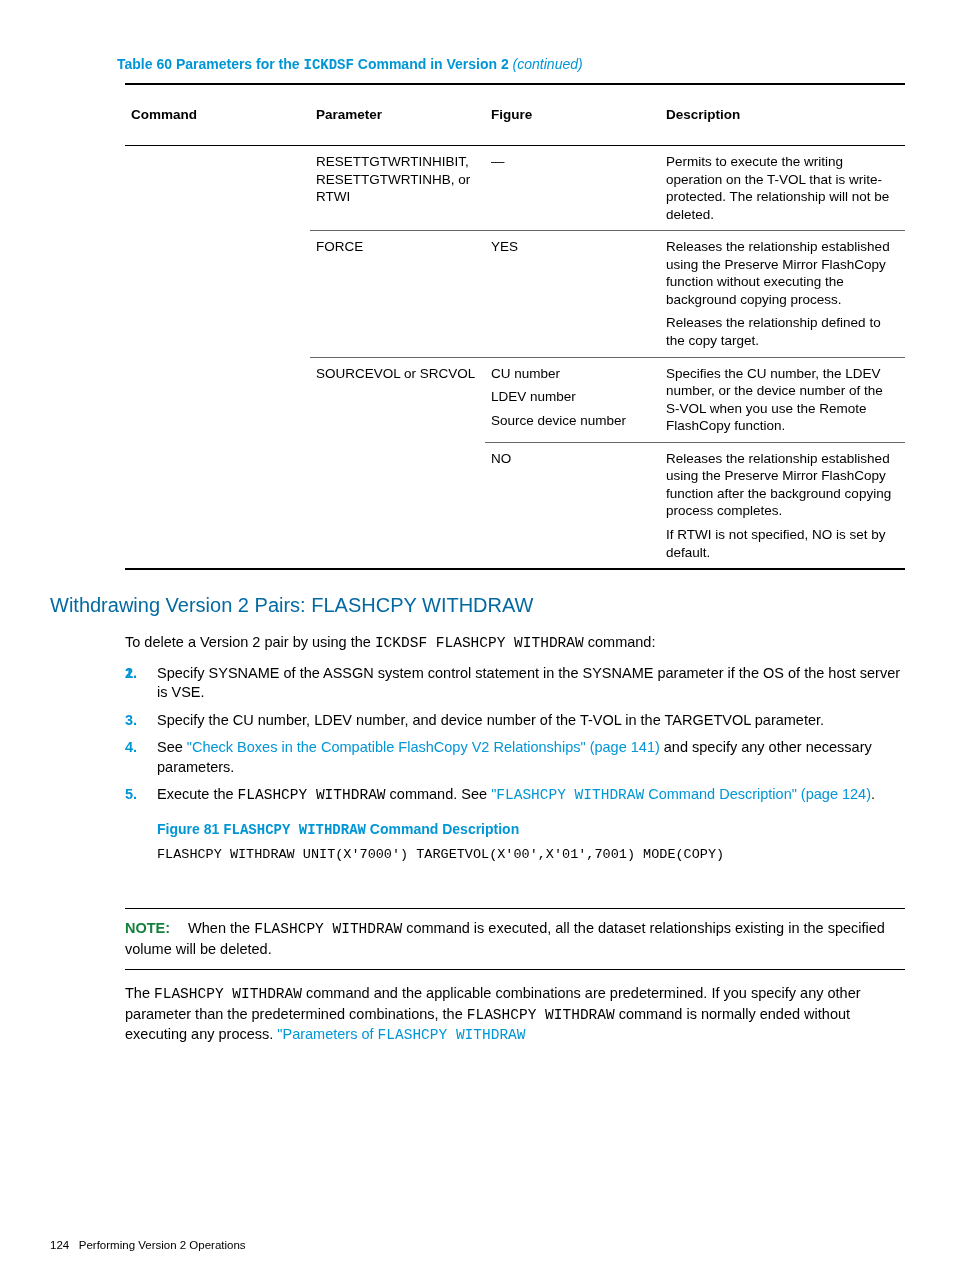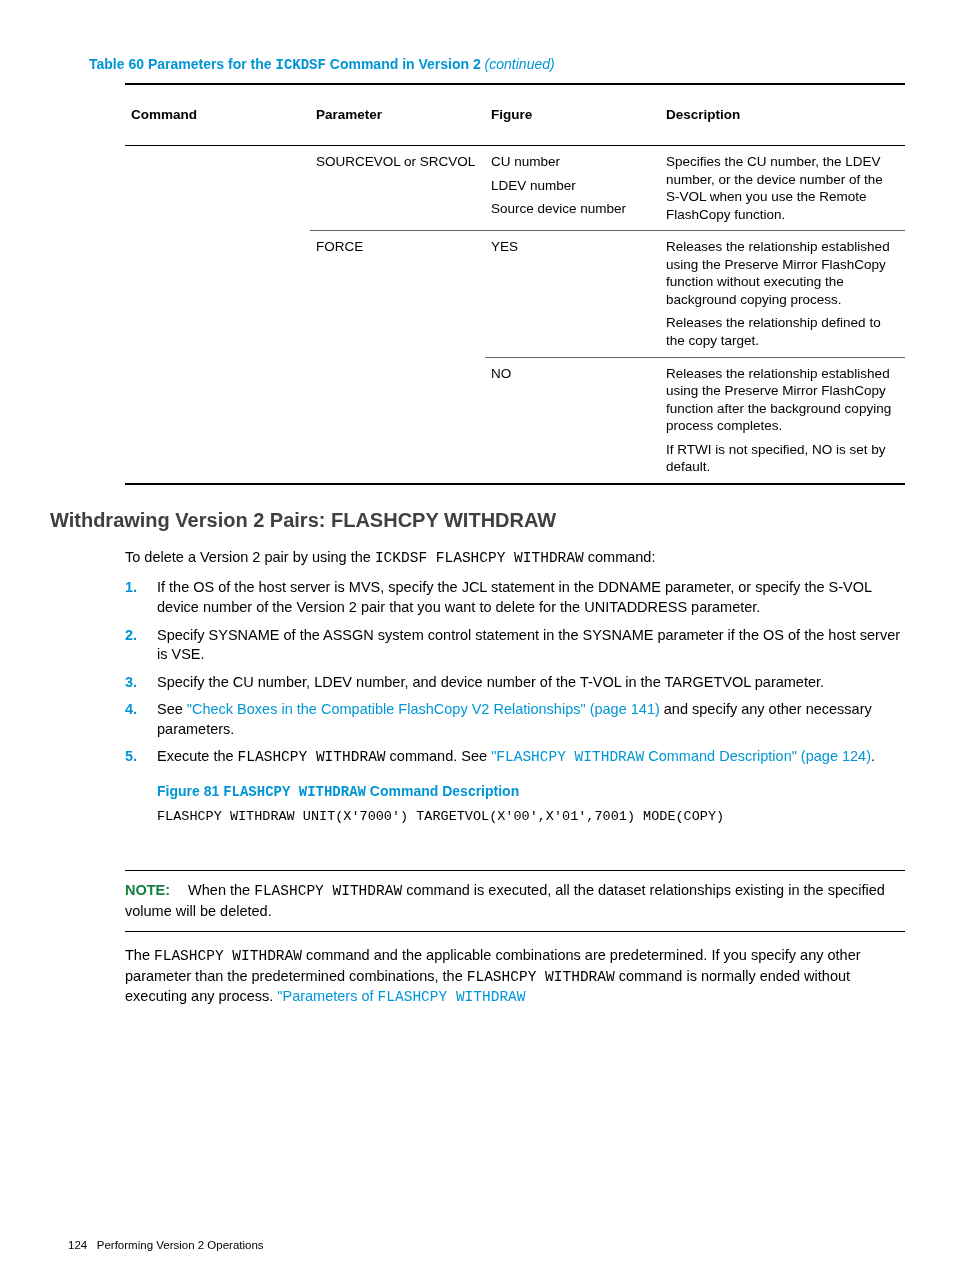--- a/index.html
+++ b/index.html
@@ -10,21 +10,21 @@
     background: #fff;
     width: 954px;
     padding: 55px 45px 30px 50px;
     line-height: 1.35;
   }
   .table-caption {
     color: #0096d6;
     font-weight: bold;
     font-size: 14px;
     margin-bottom: 8px;
-    margin-left: 39px;
+    margin-left: 67px;
   }
   .table-caption .code { font-family: "Courier New", monospace; color: #0096d6; }
   .table-caption .cont { font-style: italic; font-weight: normal; }
   table {
     border-collapse: collapse;
     width: 780px;
     margin-left: 75px;
     margin-bottom: 22px;
   }
   th {
@@ -44,22 +44,22 @@
   }
   td.bt { border-top: 1px solid #666; }
   tr.last td { border-bottom: 2px solid #000; }
   .col-cmd { width: 185px; }
   .col-param { width: 175px; }
   .col-val { width: 175px; }
   .col-desc { }
   td p { margin-bottom: 6px; }
   td p:last-child { margin-bottom: 0; }
   h2.section {
-    color: #404040;
-    font-weight: bold;
+    color: #0369a1;
+    font-weight: normal;
     font-size: 20px;
     margin: 4px 0 14px 0;
   }
   p.body { margin-left: 75px; margin-bottom: 10px; }
   .code-inline { font-family: "Courier New", monospace; }
   ol { list-style: none; margin-left: 75px; }
   ol li { position: relative; padding-left: 32px; margin-bottom: 8px; }
   ol li .num { position: absolute; left: 0; top: 0; color: #0096d6; font-weight: bold; }
   .link { color: #0096d6; }
   .link .code-inline { color: #0096d6; }
@@ -77,21 +77,21 @@
     margin-bottom: 44px;
     white-space: pre;
   }
   hr.sep { border: none; border-top: 1px solid #000; margin: 0 0 0 75px; width: 780px; }
   .note-block { margin: 10px 0 10px 75px; width: 780px; }
   .note-label { color: #15803d; font-weight: bold; }
   .note-gap { display: inline-block; width: 18px; }
   .trailing { margin: 14px 0 0 75px; width: 780px; }
   .footer {
     position: absolute;
-    left: 68px;
+    left: 50px;
     top: 1238px;
     font-size: 11.5px;
   }
 </style>
 </head>
 <body>
 
 <div class="table-caption">
   <span>Table 60 Parameters for the </span><span class="code">ICKDSF</span><span> Command in Version 2 </span><span class="cont">(continued)</span>
 </div>
@@ -101,57 +101,63 @@
     <tr>
       <th class="col-cmd">Command</th>
       <th class="col-param">Parameter</th>
       <th class="col-val">Figure</th>
       <th class="col-desc">Description</th>
     </tr>
   </thead>
   <tbody>
     <tr>
       <td></td>
-      <td class="bt">SOURCEVOL or SRCVOL</td>
-      <td class="bt">
-        <p>CU number</p>
-        <p>LDEV number</p>
-        <p>Source device number</p>
-      </td>
-      <td class="bt">Specifies the CU number, the LDEV number, or the device number of the S-VOL when you use the Remote FlashCopy function.</td>
+      <td>RESETTGTWRTINHIBIT, RESETTGTWRTINHB, or RTWI</td>
+      <td>—</td>
+      <td>Permits to execute the writing operation on the T-VOL that is write-protected. The relationship will not be deleted.</td>
     </tr>
     <tr>
       <td></td>
       <td class="bt">FORCE</td>
       <td class="bt">YES</td>
       <td class="bt">
         <p>Releases the relationship established using the Preserve Mirror FlashCopy function without executing the background copying process.</p>
         <p>Releases the relationship defined to the copy target.</p>
       </td>
+    </tr>
+    <tr>
+      <td></td>
+      <td class="bt">SOURCEVOL or SRCVOL</td>
+      <td class="bt">
+        <p>CU number</p>
+        <p>LDEV number</p>
+        <p>Source device number</p>
+      </td>
+      <td class="bt">Specifies the CU number, the LDEV number, or the device number of the S-VOL when you use the Remote FlashCopy function.</td>
     </tr>
     <tr class="last">
       <td></td>
       <td></td>
       <td class="bt">NO</td>
       <td class="bt">
         <p>Releases the relationship established using the Preserve Mirror FlashCopy function after the background copying process completes.</p>
         <p>If RTWI is not specified, NO is set by default.</p>
       </td>
     </tr>
   </tbody>
 </table>
 
 <h2 class="section">Withdrawing Version 2 Pairs: FLASHCPY WITHDRAW</h2>
 
 <p class="body">
   <span>To delete a Version 2 pair by using the </span><span class="code-inline">ICKDSF FLASHCPY WITHDRAW</span><span> command:</span>
 </p>
 
 <ol>
-  <li><span class="num">1.</span><span>If the OS of the host server is MVS, specify the JCL statement in the DDNAME parameter, or specify the S-VOL device number of the Version 2 pair that you want to delete for the UNITADDRESS parameter.</span></li>
+  <li><span class="num">1.</span></li>
   <li><span class="num">2.</span><span>Specify SYSNAME of the ASSGN system control statement in the SYSNAME parameter if the OS of the host server is VSE.</span></li>
   <li><span class="num">3.</span><span>Specify the CU number, LDEV number, and device number of the T-VOL in the TARGETVOL parameter.</span></li>
   <li><span class="num">4.</span><span>See </span><span class="link">"Check Boxes in the Compatible FlashCopy V2 Relationships" (page 141)</span><span> and specify any other necessary parameters.</span></li>
   <li><span class="num">5.</span><span>Execute the </span><span class="code-inline">FLASHCPY WITHDRAW</span><span> command. See </span><span class="link"><span>"</span><span class="code-inline">FLASHCPY WITHDRAW</span><span> Command Description" (page 124)</span></span><span>.</span></li>
 </ol>
 
 <div class="fig-caption">
   <span>Figure 81 </span><span class="code">FLASHCPY WITHDRAW</span><span> Command Description</span>
 </div>
 <div class="codeblock">FLASHCPY WITHDRAW UNIT(X'7000') TARGETVOL(X'00',X'01',7001) MODE(COPY)</div>

